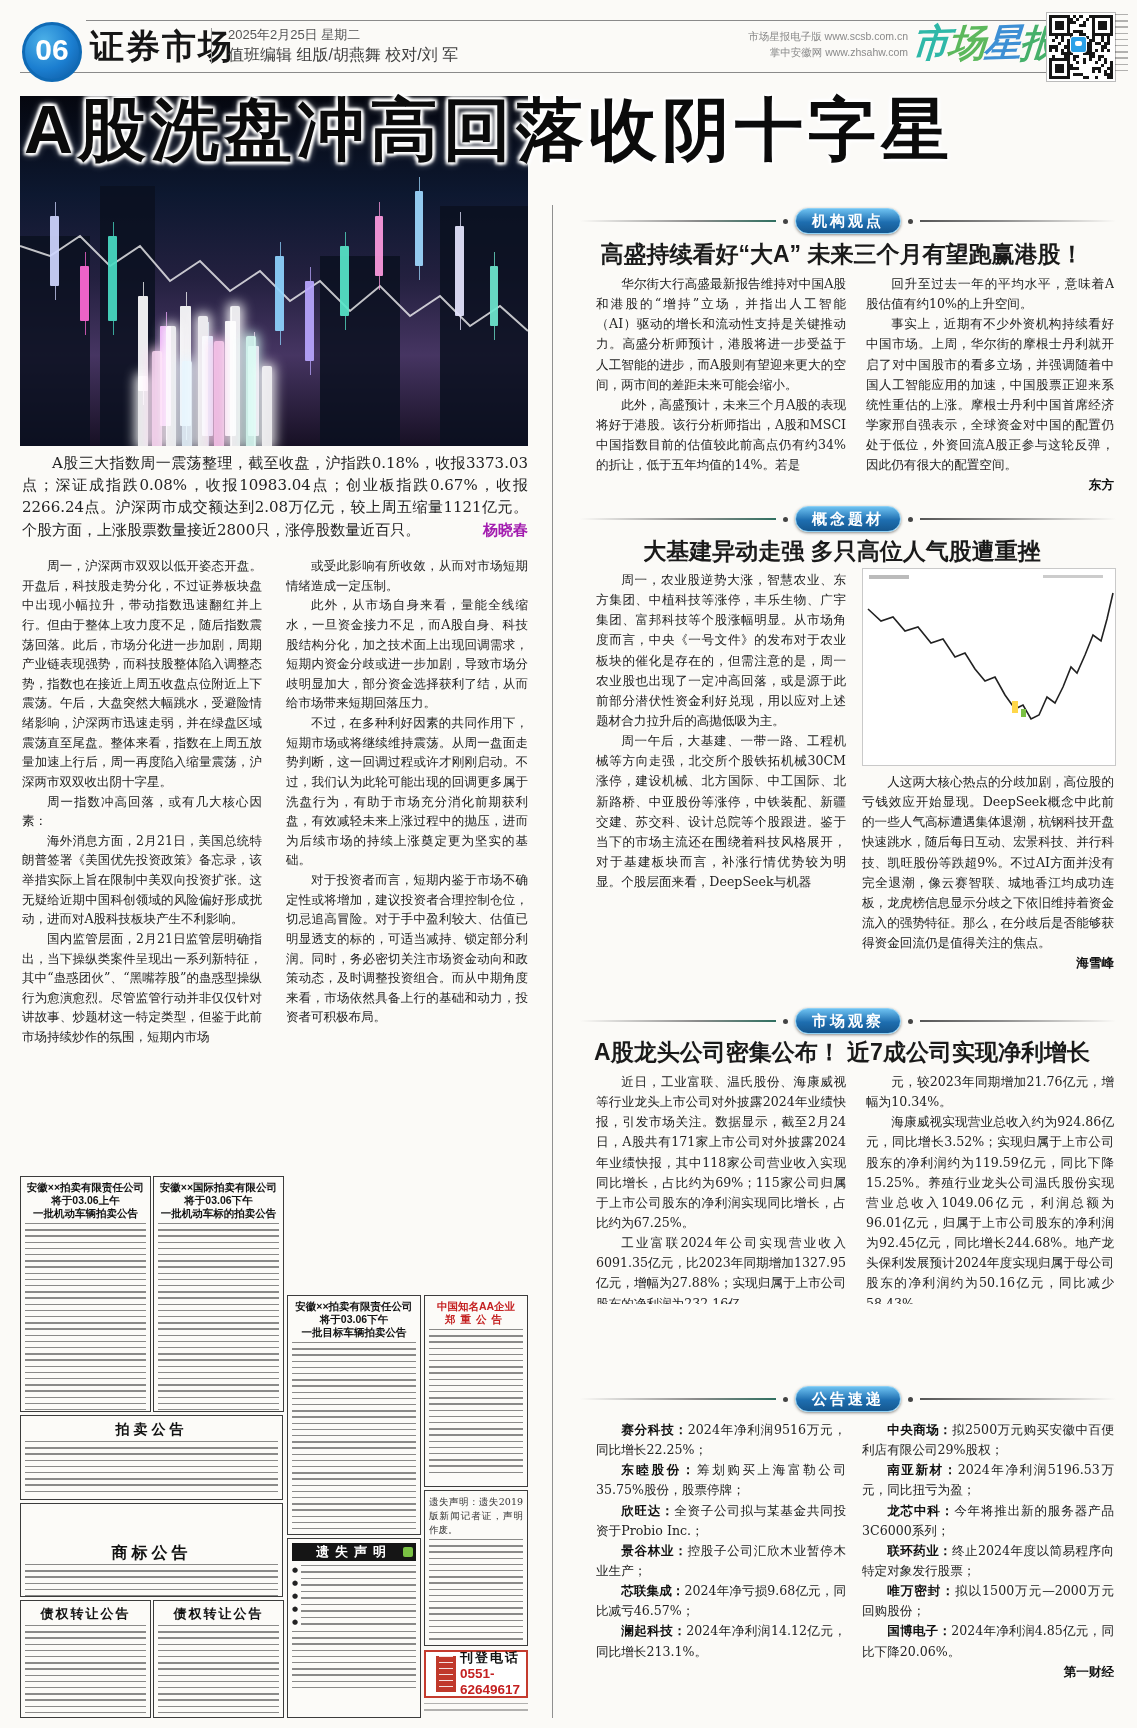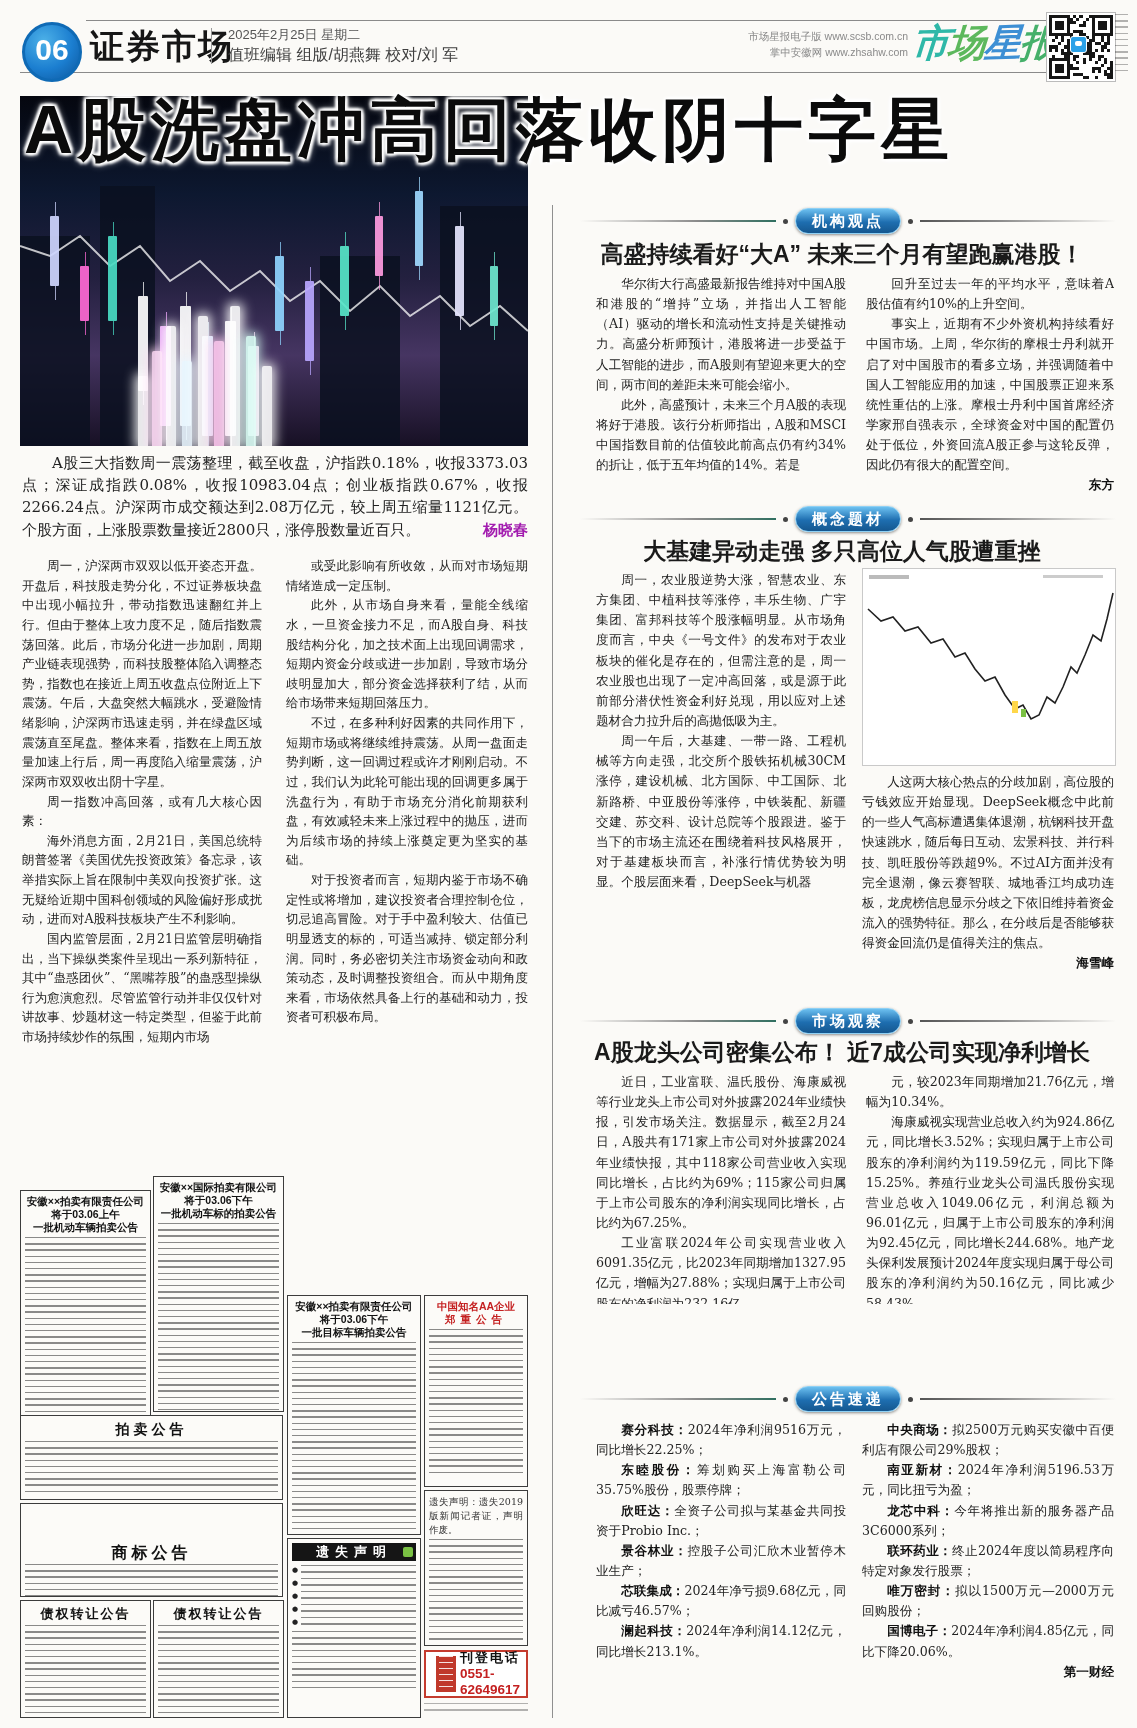--- a/index.html
+++ b/index.html
@@ -685,21 +685,21 @@
   <div class="scol" style="left:862px;top:1420px;width:252px;height:298px;">
       <p class="ann"><b>中央商场：</b><span>拟2500万元购买安徽中百便利店有限公司29%股权；</span></p>
       <p class="ann"><b>南亚新材：</b><span>2024年净利润5196.53万元，同比扭亏为盈；</span></p>
       <p class="ann"><b>龙芯中科：</b><span>今年将推出新的服务器产品3C6000系列；</span></p>
       <p class="ann"><b>联环药业：</b><span>终止2024年度以简易程序向特定对象发行股票；</span></p>
       <p class="ann"><b>唯万密封：</b><span>拟以1500万元—2000万元回购股份；</span></p>
       <p class="ann"><b>国博电子：</b><span>2024年净利润4.85亿元，同比下降20.06%。</span></p>
       <p class="by">第一财经</p>
     </div>
 
-  <div class="adbox" style="left:20px;top:1176px;width:131px;height:236px;margin-top:14px;">
+  <div class="adbox" style="left:20px;top:1176px;width:131px;height:236px;">
     <div class="adhd">安徽××拍卖有限责任公司将于03.06上午</div>
     <div class="adhd">一批机动车辆拍卖公告</div>
     <div class="fz" style="height:194px;margin-top:3px;"></div>
   </div>
   <div class="adbox" style="left:153px;top:1176px;width:131px;height:236px;">
     <div class="adhd">安徽××国际拍卖有限公司将于03.06下午</div>
     <div class="adhd">一批机动车标的拍卖公告</div>
     <div class="fz" style="height:194px;margin-top:3px;"></div>
   </div>
   <div class="adbox" style="left:287px;top:1295px;width:134px;height:240px;">

